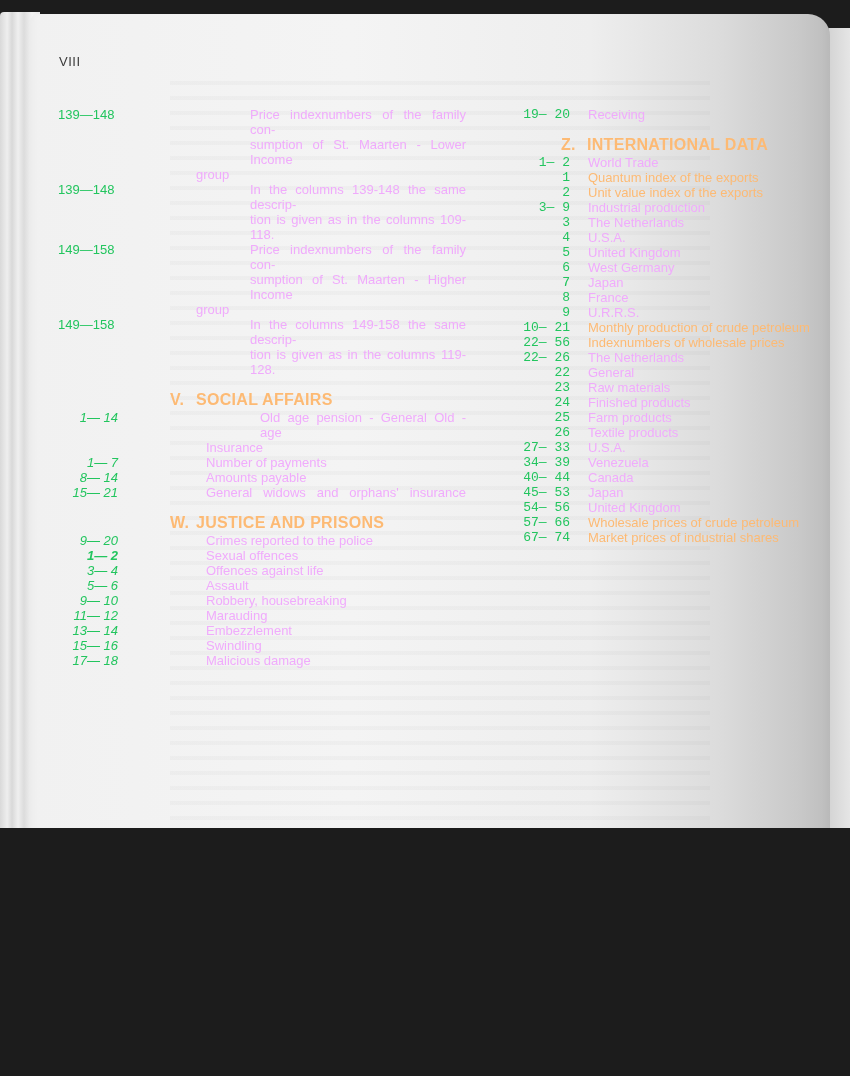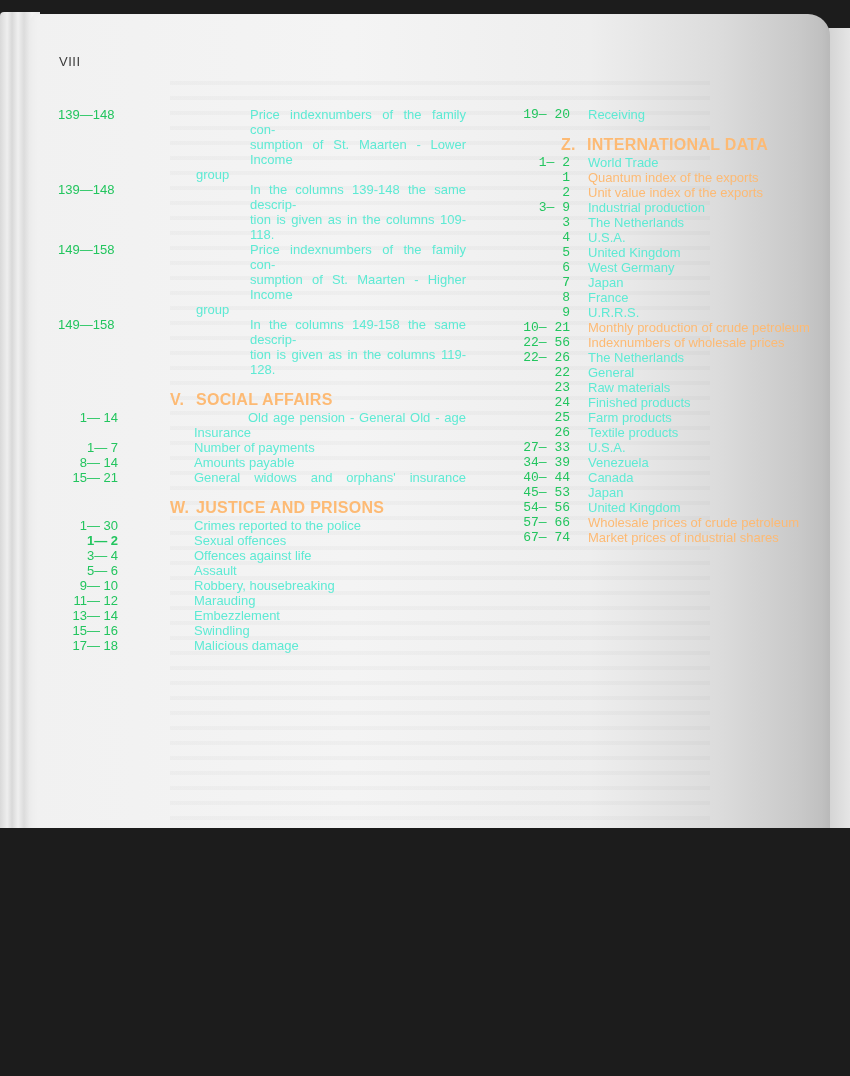--- a/index.html
+++ b/index.html
@@ -68,27 +68,27 @@
       display: flex;
       align-items: flex-start;
     }
     .num {
       flex: 0 0 auto;
       text-align: right;
       white-space: pre;
       color: #22c55e;
     }
     .col.left .num { width: 84px; text-align: left; }
-    .col.left .num.r { text-align: right; width: 60px; margin-right: 22px; }
+    .col.left .num.r { text-align: right; width: 60px; margin-right: 34px; font-style: italic; }
     .col.right .num { width: 60px; font-family: Liberation Mono, monospace; }
     .desc {
       flex: 1 1 auto;
       text-align: justify;
       text-align-last: left;
-      color: #5eead4;
+      color: #f0abfc;
     }
     .col.left .desc { margin-left: 54px; }
     .col.right .desc { margin-left: 18px; white-space: nowrap; }
     .desc.full { text-align-last: justify; }
     .heading {
       font-size: 16px;
       font-weight: bold;
       letter-spacing: 0.3px;
       color: #fdba74;
       margin: 15px 0 3px 0;
@@ -163,21 +163,21 @@
     </div>
     <div class="row">
       <span class="num r">15— 21</span>
       <div class="desc full">General widows and orphans' insurance</div>
     </div>
 
     <div class="heading">
       <span class="letter">W.</span><span>JUSTICE AND PRISONS</span>
     </div>
     <div class="row">
-      <span class="num r">1— 30</span>
+      <span class="num r">9— 20</span>
       <div class="desc">Crimes reported to the police</div>
     </div>
     <div class="row">
       <span class="num r bold">1— 2</span>
       <div class="desc">Sexual offences</div>
     </div>
     <div class="row">
       <span class="num r">3— 4</span>
       <div class="desc">Offences against life</div>
     </div>

